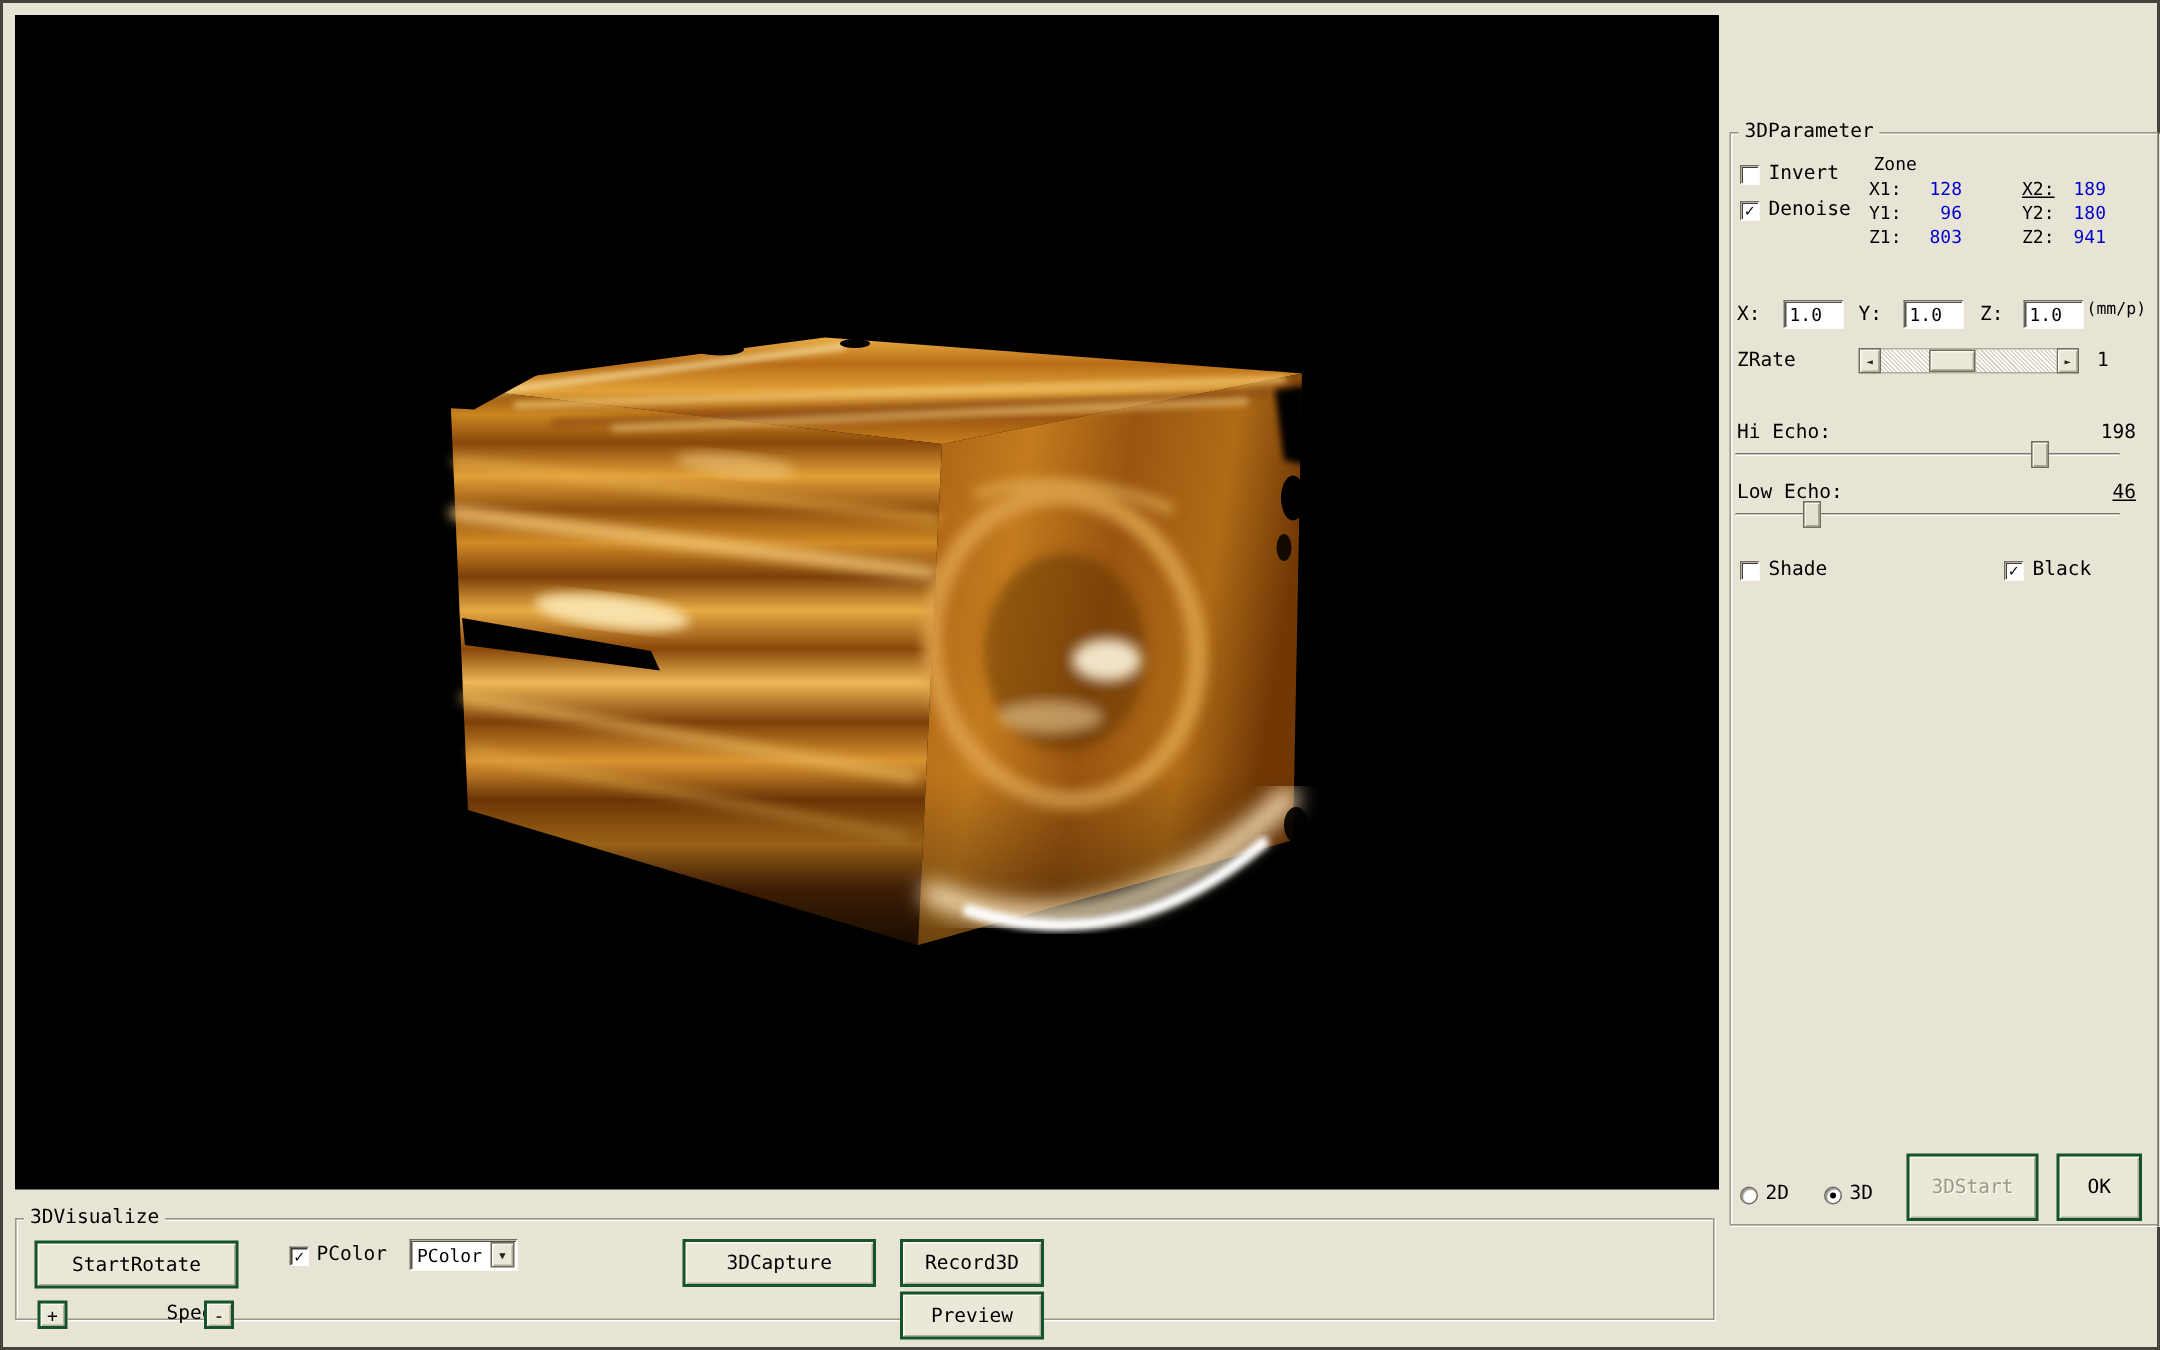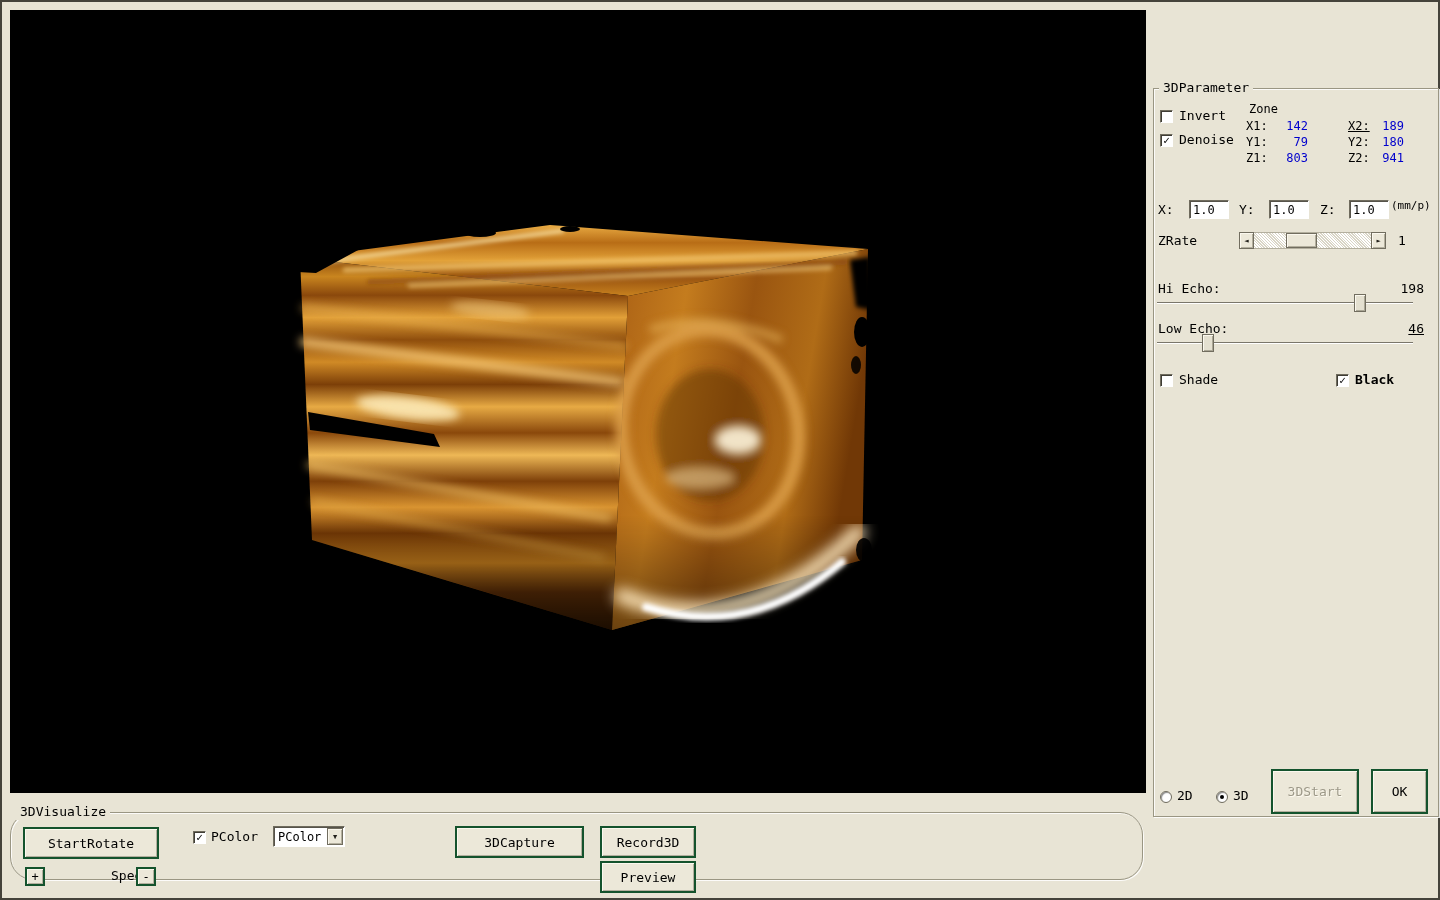--- a/index.html
+++ b/index.html
@@ -247,26 +247,26 @@
 
     <span class="chk" style="left:6px; top:21px;"></span>
     <span class="lab" style="left:25px; top:19px;">Invert</span>
     <span class="chk" style="left:6px; top:45px;">
         <span>✓</span>
       </span>
     <span class="lab" style="left:25px; top:43px;">Denoise</span>
 
     <span class="lab sm" style="left:95px; top:12px;">Zone</span>
     <span class="lab sm" style="left:92px; top:29px;">X1:</span>
-    <span class="lab sm blue ralign" style="left:120px; top:29px; width:34px;">142</span>
+    <span class="lab sm blue ralign" style="left:120px; top:29px; width:34px;">128</span>
     <span class="lab sm" style="left:194px; top:29px;text-decoration:underline;">X2:</span>
     <span class="lab sm blue ralign" style="left:222px; top:29px; width:28px;">189</span>
 
     <span class="lab sm" style="left:92px; top:45px;">Y1:</span>
-    <span class="lab sm blue ralign" style="left:120px; top:45px; width:34px;">79</span>
+    <span class="lab sm blue ralign" style="left:120px; top:45px; width:34px;">96</span>
     <span class="lab sm" style="left:194px; top:45px;">Y2:</span>
     <span class="lab sm blue ralign" style="left:222px; top:45px; width:28px;">180</span>
 
     <span class="lab sm" style="left:92px; top:61px;">Z1:</span>
     <span class="lab sm blue ralign" style="left:120px; top:61px; width:34px;">803</span>
     <span class="lab sm" style="left:194px; top:61px;">Z2:</span>
     <span class="lab sm blue ralign" style="left:222px; top:61px; width:28px;">941</span>
 
     <span class="lab" style="left:4px; top:113px;">X:</span>
     <input class="tinput" style="left: 35px; top: 111px; width: 40px; height: 19px;" value="1.0">
@@ -298,32 +298,32 @@
     <span class="lab" style="left:4px; top:232px;">Low Echo:</span>
     <span class="lab ralign" style="left:228px; top:232px; width:42px;text-decoration:underline;">46</span>
     <div class="sl-track" style="left:3px; top:253px; width:256px;"></div>
     <div class="sl-thumb" style="left:48px; top:245px;"></div>
 
     <span class="chk" style="left:6px; top:285px;"></span>
     <span class="lab" style="left:25px; top:283px;">Shade</span>
     <span class="chk" style="left:182px; top:285px;">
         <span>✓</span>
       </span>
-    <span class="lab" style="left:201px; top:283px;font-weight:bold;">Black</span>
+    <span class="lab" style="left:201px; top:283px;">Black</span>
 
     <span class="radio" style="left:6px; top:702px;"></span>
     <span class="lab" style="left:23px; top:699px;">2D</span>
     <span class="radio sel" style="left:62px; top:702px;"></span>
     <span class="lab" style="left:79px; top:699px;">3D</span>
 
     <button class="btn disabled" style="left:117px; top:680px; width:88px; height:45px;">3DStart</button>
     <button class="btn" style="left:217px; top:680px; width:57px; height:45px;">OK</button>
   </div>
 
-  <div class="gb" style="left:8px; top:810px; width:1133px; height:68px;border-radius:23px;">
+  <div class="gb" style="left:8px; top:810px; width:1133px; height:68px;">
     <span class="gb-title">3DVisualize</span>
 
     <button class="btn" style="left:12px; top:14px; width:136px; height:32px;">StartRotate</button>
 
     <span class="chk" style="left:182px; top:18px;">
         <span>✓</span>
       </span>
     <span class="lab" style="left:200px; top:16px;">PColor</span>
 
     <div class="combo" style="left:262px; top:13px; width:72px;">

